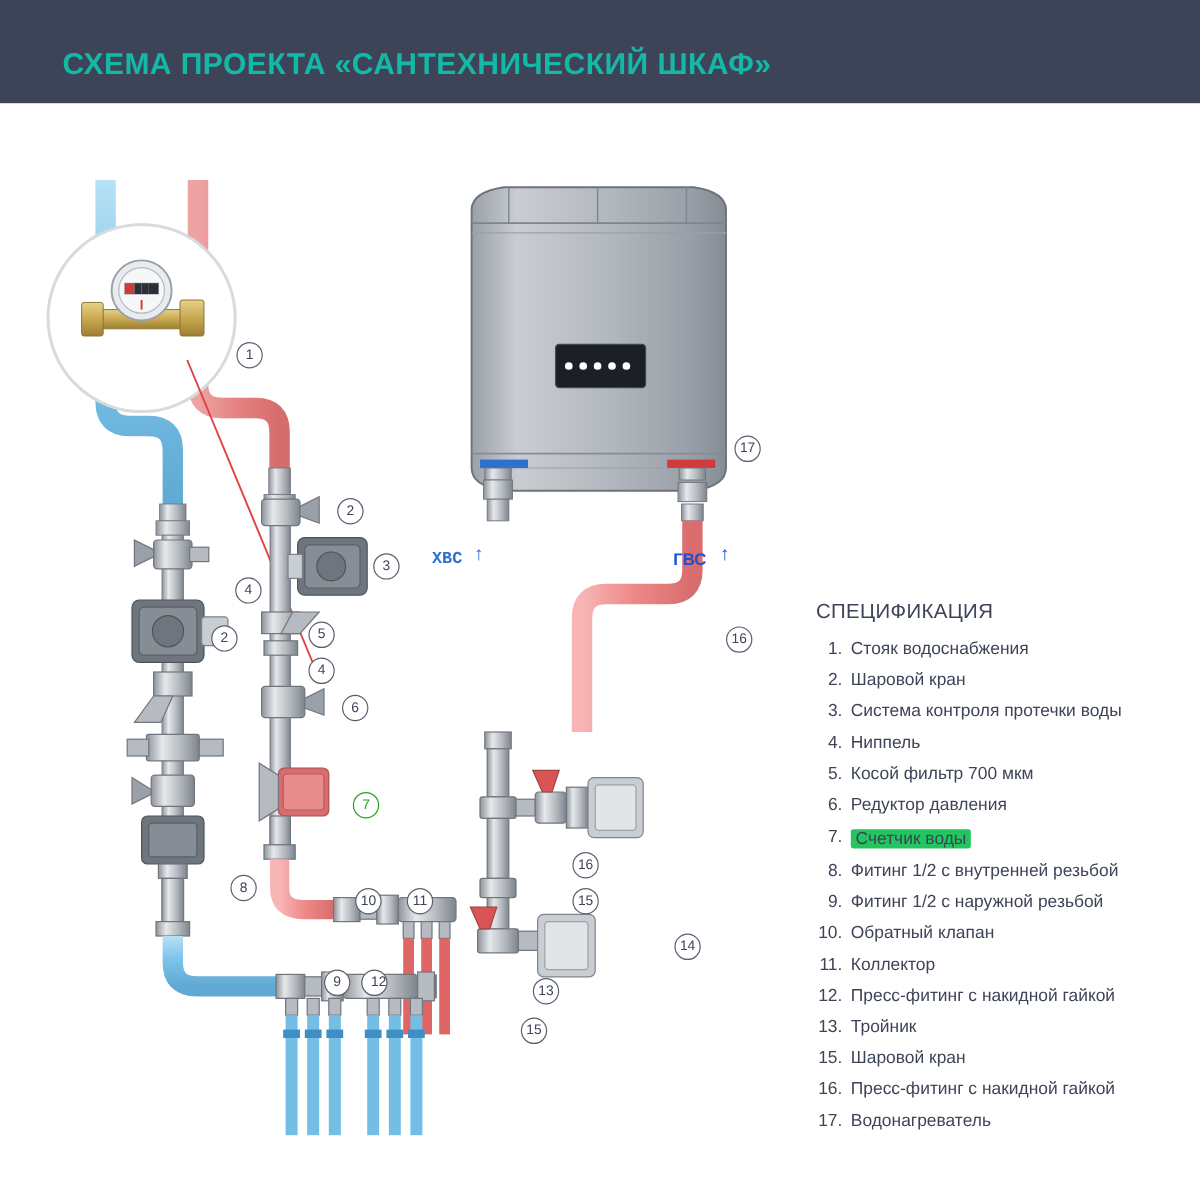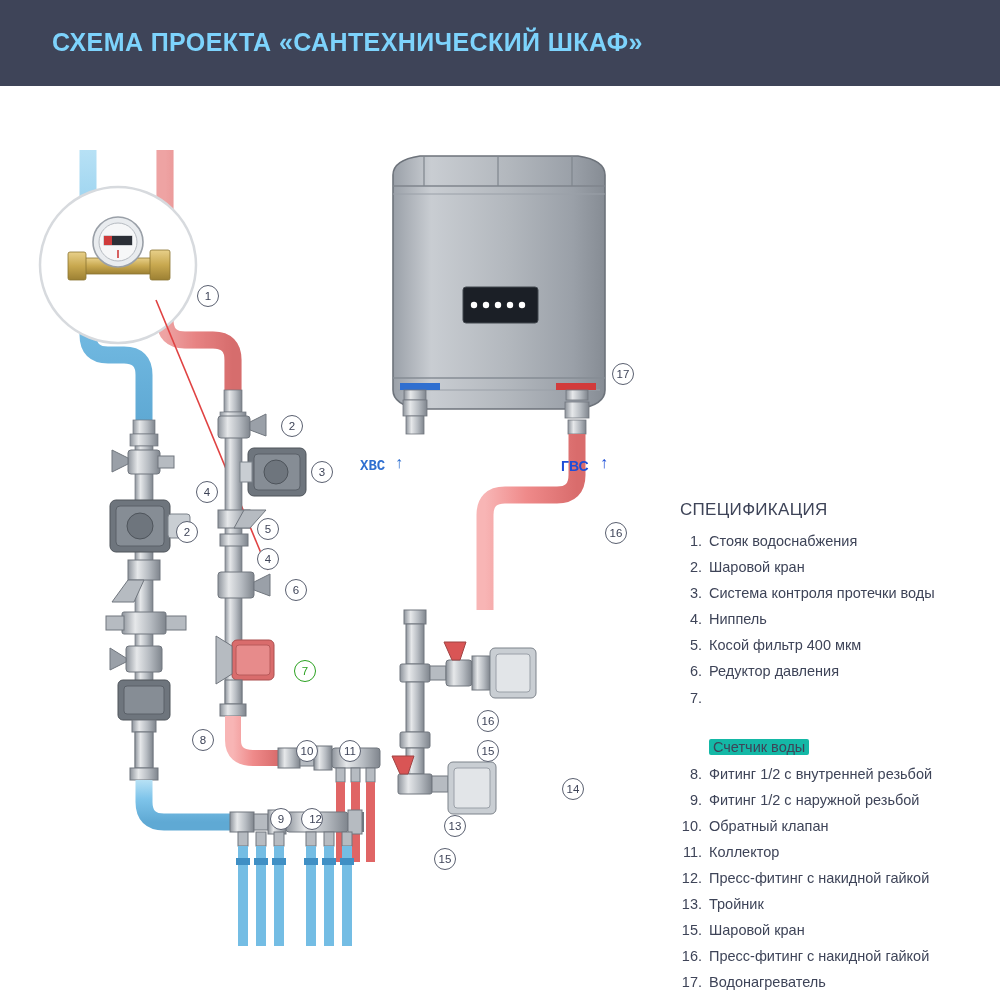--- a/index.html
+++ b/index.html
@@ -11,42 +11,42 @@
     position:relative;
   }
   .page{position:relative;width:1000px;height:1000px;}
 
   
   .header{
     position:absolute;left:0;top:0;width:1000px;height:86px;
     background:#3e4458;
   }
   .header-title{
-    position:absolute;left:52px;top:28px;
-    font-size:25px;font-weight:bold;color:#7dd3fc;
+    position:absolute;left:52px;top:40px;
+    font-size:25px;font-weight:bold;color:#14b8a6;
     letter-spacing:.4px;
   }
 
   
   .spec{
     position:absolute;left:676px;top:500px;width:310px;
   }
   .spec-title{
     font-size:17px;font-weight:normal;color:#3e4458;
     margin:0 0 14px 4px;letter-spacing:.3px;
   }
   .spec-list{list-style:none;margin:0;padding:0;}
   .spec-list li{
     font-size:14.5px;color:#3e4458;line-height:1.0;
     margin-bottom:11.6px;
     display:flex;
   }
   .spec-num{width:26px;text-align:right;flex:0 0 26px;margin-right:7px;}
   .spec-label{display:inline-block;}
-  .spec-list li.hl .spec-label{background:#14b8a6;padding:1px 4px;border-radius:2px;margin-top:48px;}
+  .spec-list li.hl .spec-label{background:#22c55e;padding:1px 4px;border-radius:2px;}
 
   
   .diagram{position:absolute;left:0;top:90px;width:1000px;height:910px;}
   .diagram svg{display:block;}
 
   
   .bub{
     position:absolute;width:22px;height:22px;border-radius:50%;
     border:1px solid #5a6070;background:#ffffff;color:#3e4458;
     font-size:11.5px;line-height:20px;text-align:center;
@@ -384,21 +384,21 @@
         <li>
           <span class="spec-num">3.</span>
           <span class="spec-label">Система контроля протечки воды</span>
         </li>
         <li>
           <span class="spec-num">4.</span>
           <span class="spec-label">Ниппель</span>
         </li>
         <li>
           <span class="spec-num">5.</span>
-          <span class="spec-label">Косой фильтр 400 мкм</span>
+          <span class="spec-label">Косой фильтр 700 мкм</span>
         </li>
         <li>
           <span class="spec-num">6.</span>
           <span class="spec-label">Редуктор давления</span>
         </li>
         <li class="hl">
           <span class="spec-num">7.</span>
           <span class="spec-label">Счетчик воды</span>
         </li>
         <li>

